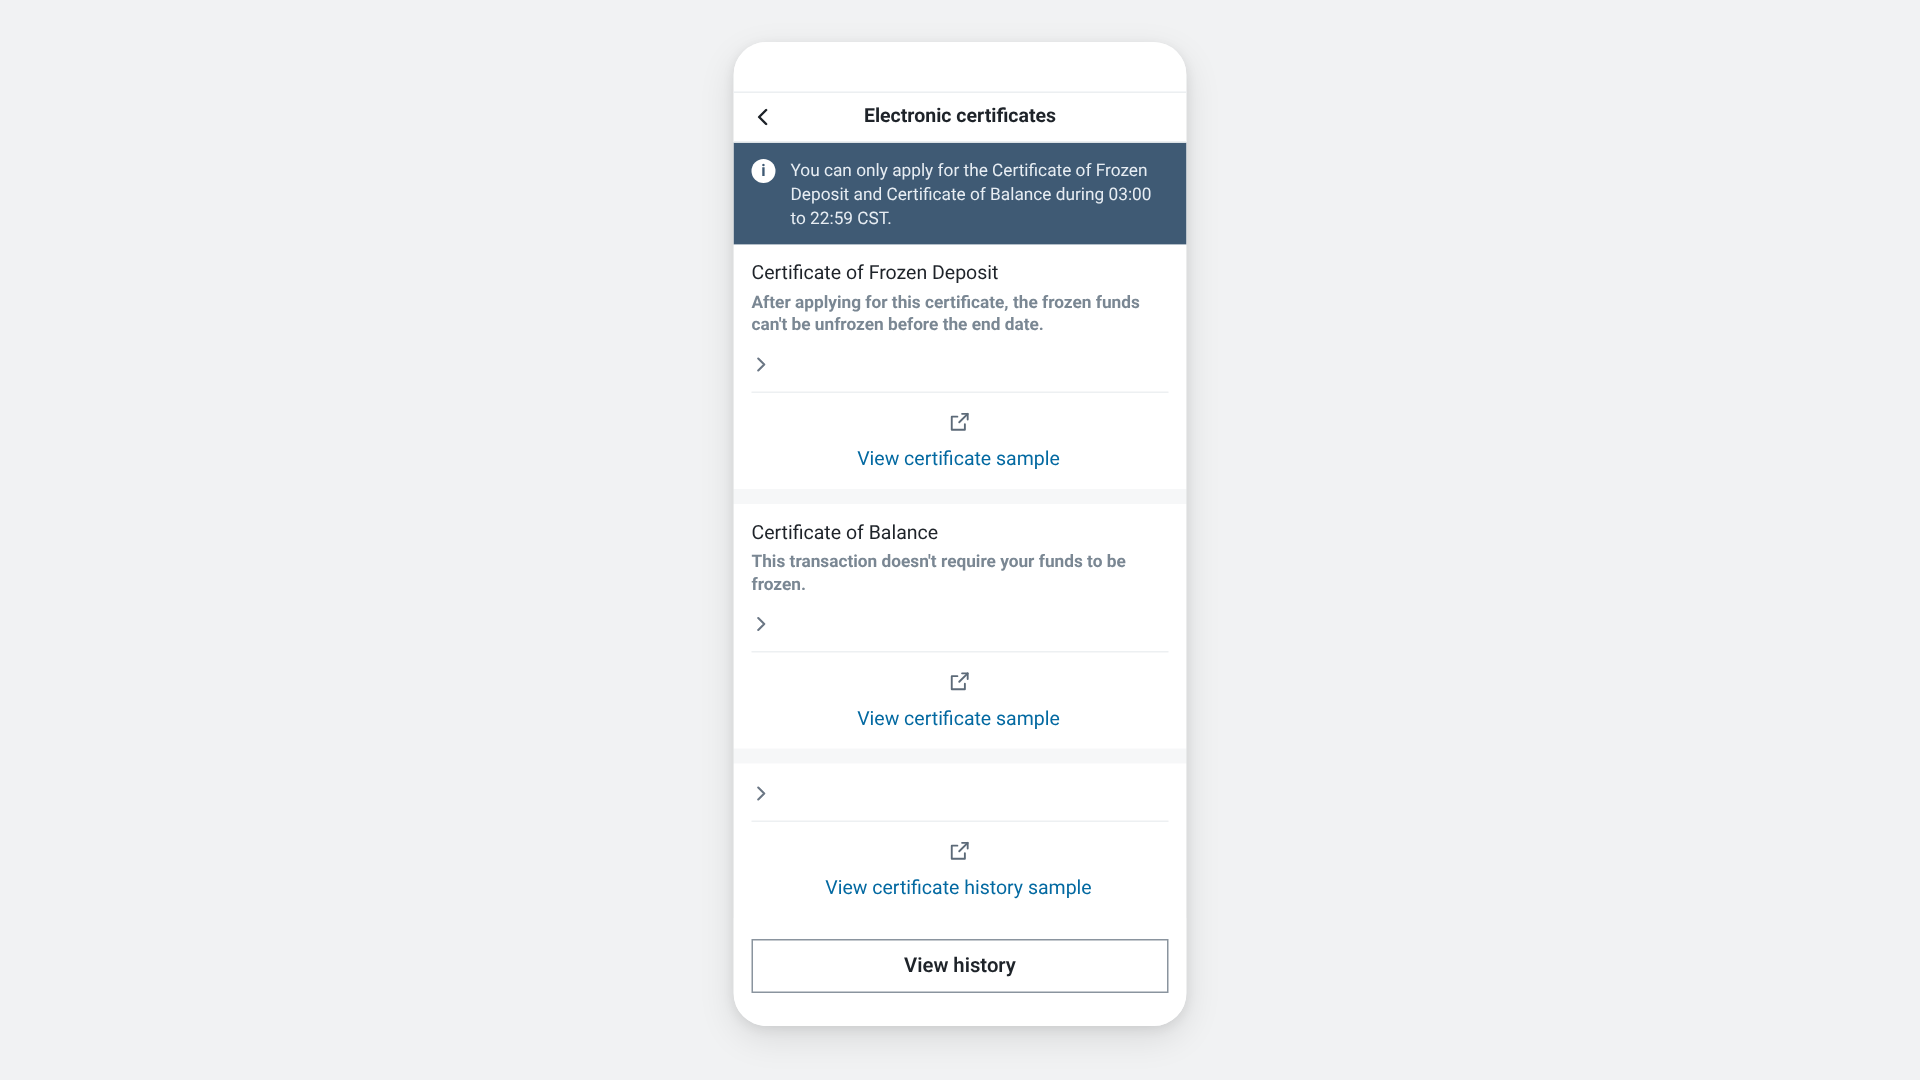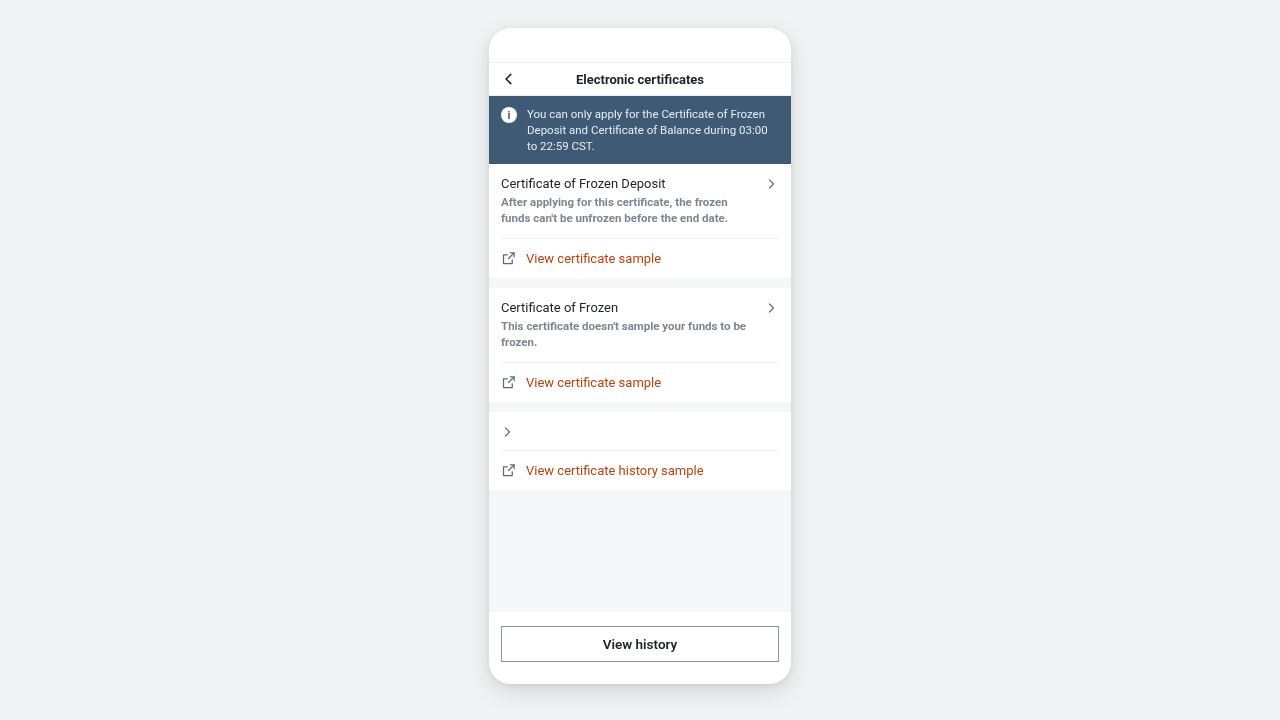--- a/index.html
+++ b/index.html
@@ -76,40 +76,41 @@
     .card {
       background: #ffffff;
       margin-bottom: 10px;
     }
     .row {
       padding: 12px 14px 12px 12px;
       display: flex;
       gap: 10px;
       align-items: center;
       cursor: pointer;
+      flex-direction: column;
     }
     .row.main { align-items: flex-start; }
     .row .body { flex: 1 1 auto; min-width: 0; }
     .row .title {
       font-size: 13px;
       font-weight: 400;
       color: #1e2329;
       margin-bottom: 4px;
     }
     .row .desc {
       font-size: 11.5px;
       color: #7a8793;
       line-height: 1.35;
       font-weight: bold;
     }
     .chev { flex: 0 0 auto; color: #6b7785; margin-top: 2px; }
     .sep { height: 1px; background: #edf0f2; margin: 0 12px; }
     .row.sample .title-only {
       font-size: 13px;
-      color: #c2410c;
+      color: #0369a1;
     }
     .ext-icon { flex: 0 0 auto; color: #5c6a78; }
     .footer {
       background: #ffffff;
       padding: 14px 12px 22px 12px;
     }
     .btn-outline {
       width: 100%;
       height: 36px;
       border: 1px solid #8a949e;
@@ -168,22 +169,22 @@
             <path d="M18 14 V20 H4 V6 H10" fill="none" stroke="currentColor" stroke-width="2" stroke-linecap="round" stroke-linejoin="round"></path>
           </svg>
         </div>
         <div class="title-only">View certificate sample</div>
       </div>
     </div>
 
     <div class="card">
       <div class="row main">
         <div class="body">
-          <div class="title">Certificate of Frozen</div>
-          <div class="desc">This certificate doesn't sample your funds to be frozen.</div>
+          <div class="title">Certificate of Balance</div>
+          <div class="desc">This transaction doesn't require your funds to be frozen.</div>
         </div>
         <div class="chev">
           <svg width="12" height="12" viewBox="0 0 24 24">
               <path d="M9 4 L17 12 L9 20" fill="none" stroke="currentColor" stroke-width="2.8" stroke-linecap="round" stroke-linejoin="round"></path>
             </svg>
         </div>
       </div>
       <div class="sep"></div>
       <div class="row sample">
         <div class="ext-icon">

